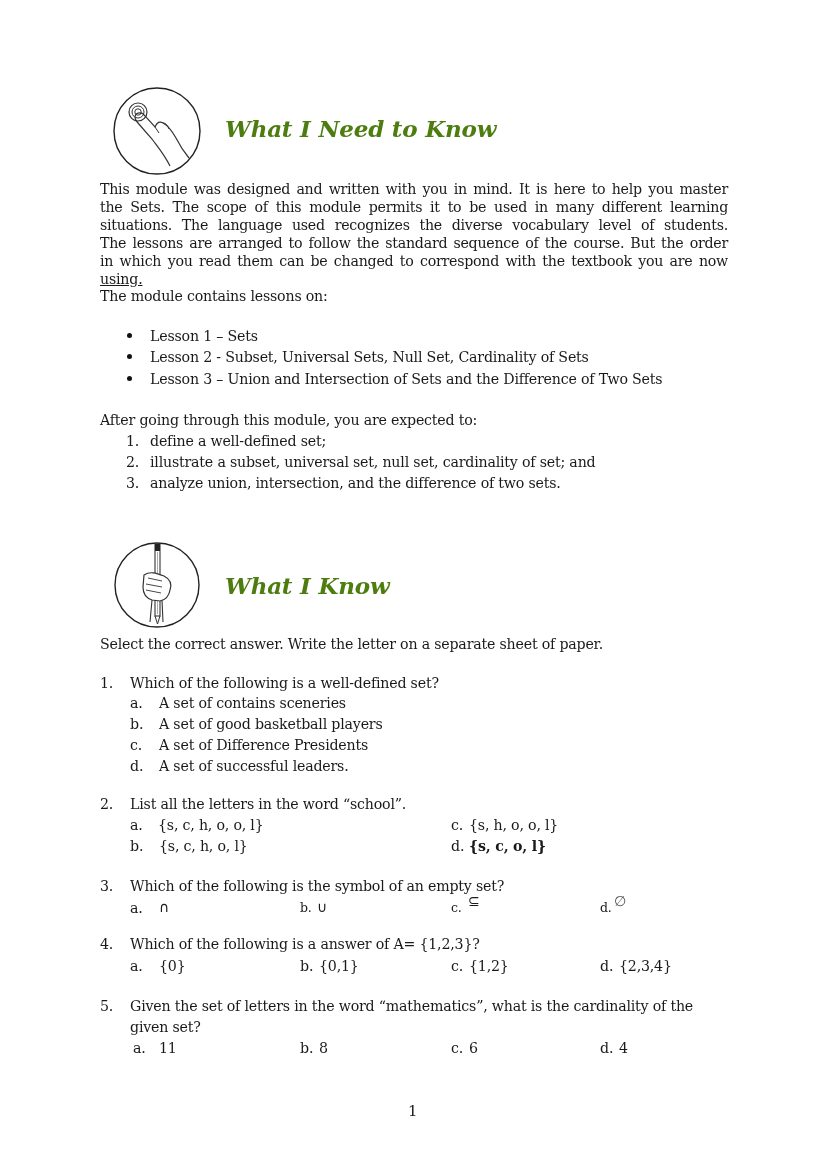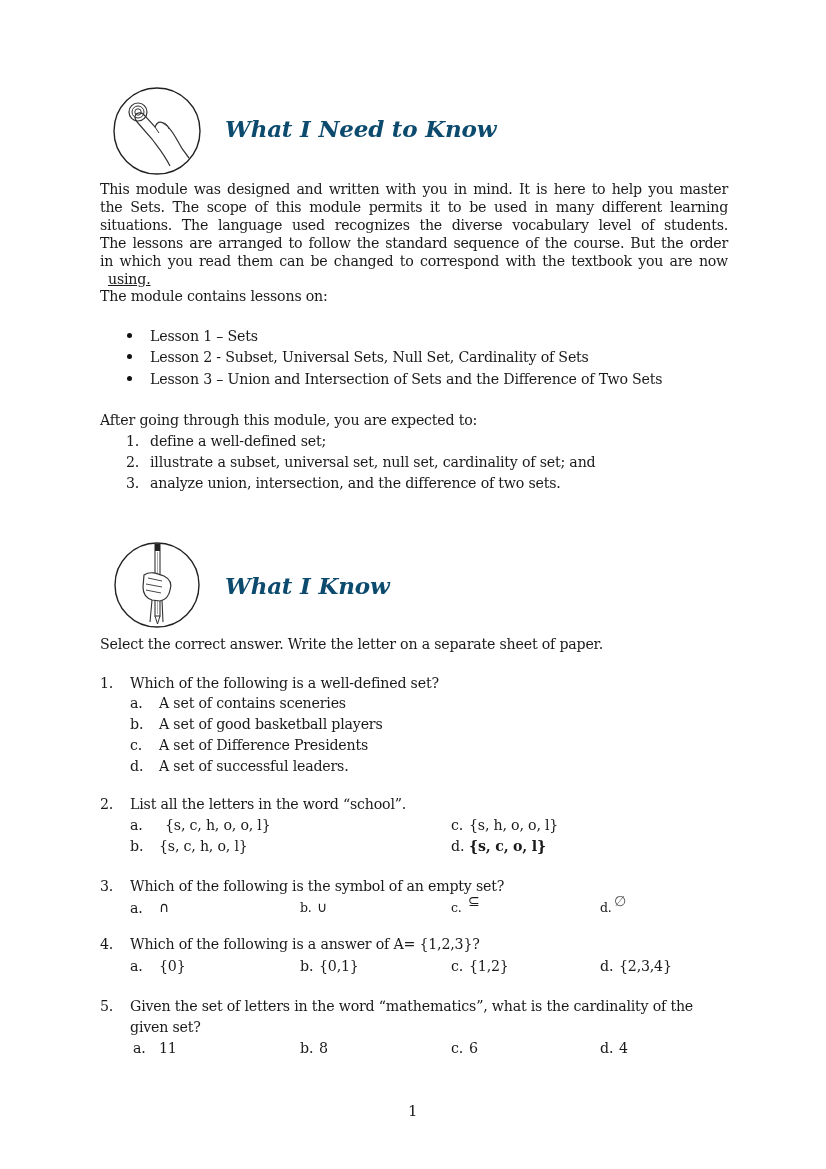--- a/index.html
+++ b/index.html
@@ -4,21 +4,21 @@
 <style>
   html, body { margin: 0; padding: 0; background: #ffffff; }
   body {
     width: 826px; height: 1169px; position: relative; overflow: hidden;
     font-family: "DejaVu Serif", "Liberation Serif", serif;
     color: #1a1a1a;
   }
   .icon-circle { position: absolute; width: 90px; height: 90px; }
   .heading {
     position: absolute; font-family: "DejaVu Serif", "Liberation Serif", serif;
-    font-weight: bold; font-style: italic; font-size: 23px; color: #0c4a6e;
+    font-weight: bold; font-style: italic; font-size: 23px; color: #4d7c0f;
     letter-spacing: -0.2px;
   }
   .para {
     position: absolute; left: 100px; width: 628px;
     text-align: justify; font-size: 14.2px; line-height: 18px; letter-spacing: -0.25px;
   }
   .line { position: absolute; white-space: nowrap; font-size: 14.2px; line-height: 18px; letter-spacing: -0.2px; }
   .bullet-dot { position: absolute; width: 5px; height: 5px; border-radius: 50%; background: #111; }
   .page-num { position: absolute; left: 408px; top: 1102px; font-size: 15px; }
 </style>
@@ -37,21 +37,21 @@
     <path d="M51 37 C54 37 56 40 57 43" fill="none" stroke="#333" stroke-width="1"></path>
   </svg>
   <div class="heading" style="left:225px; top:115px;">What I Need to Know</div>
 
   <div>
     <div class="para" style="top: 180px; text-align-last: justify;">This module was designed and written with you in mind. It is here to help you master</div>
     <div class="para" style="top: 198px; text-align-last: justify;">the Sets. The scope of this module permits it to be used in many different learning</div>
     <div class="para" style="top: 216px; text-align-last: justify;">situations. The language used recognizes the diverse vocabulary level of students.</div>
     <div class="para" style="top: 234px; text-align-last: justify;">The lessons are arranged to follow the standard sequence of the course. But the order</div>
     <div class="para" style="top: 252px; text-align-last: justify;">in which you read them can be changed to correspond with the textbook you are now</div>
-    <div class="line" style="left:108px; top:270px;text-decoration:underline;">using.</div>
+    <div class="line" style="left:100px; top:270px;text-decoration:underline;">using.</div>
   </div>
 
   <div class="line" style="left:100px; top:287px;">The module contains lessons on:</div>
   <div>
     <div>
       <span class="bullet-dot" style="left:127px; top:333px;"></span>
       <span class="line" style="left:150px; top:327px;">Lesson 1 – Sets</span>
     </div>
     <div>
       <span class="bullet-dot" style="left:127px; top:354px;"></span>
@@ -114,21 +114,21 @@
       <span class="line" style="left:130px; top:757px;">d.</span>
       <span class="line" style="left:159px; top:757px;">A set of successful leaders.</span>
     </div>
   </div>
 
   <div>
     <span class="line" style="left:100px; top:795px;">2.</span>
     <span class="line" style="left:130px; top:795px;">List all the letters in the word “school”.</span>
     <div>
       <span class="line" style="left:130px; top:816px;">a.</span>
-      <span class="line" style="left:165px; top:816px;">{s, c, h, o, o, l}</span>
+      <span class="line" style="left:158px; top:816px;">{s, c, h, o, o, l}</span>
     </div>
     <div>
       <span class="line" style="left:130px; top:837px;">b.</span>
       <span class="line" style="left:159px; top:837px;">{s, c, h, o, l}</span>
     </div>
     <div>
       <span class="line" style="left:451px; top:816px;">c.</span>
       <span class="line" style="left:469px; top:816px;">{s, h, o, o, l}</span>
     </div>
     <div>

